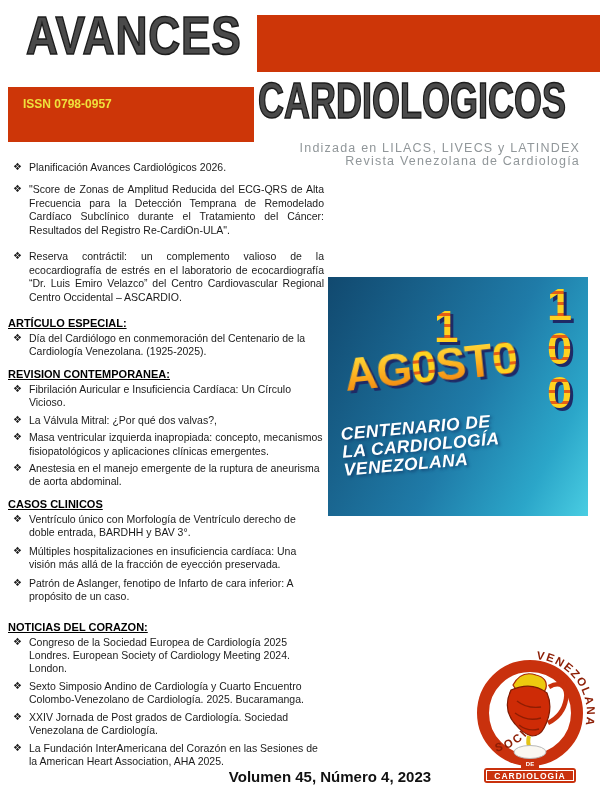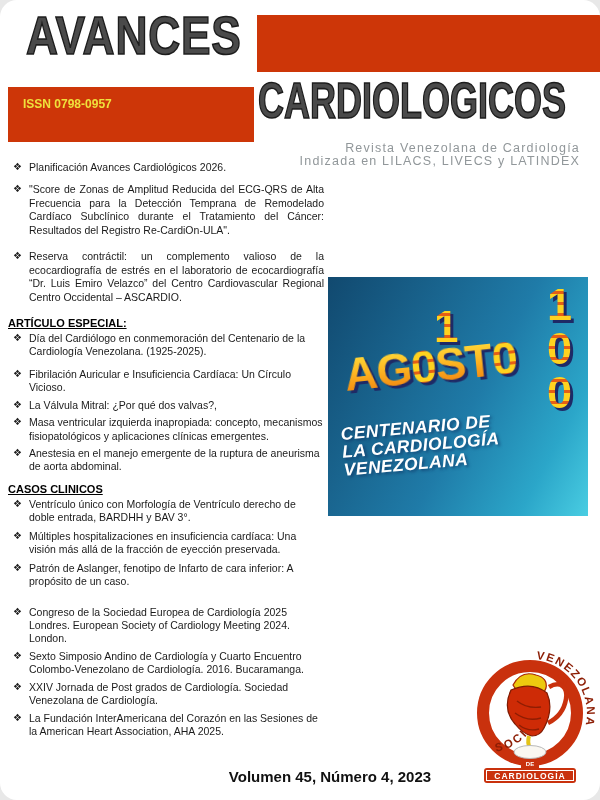--- a/index.html
+++ b/index.html
@@ -1,17 +1,17 @@
 <!DOCTYPE html>
 <html><head>
 <meta charset="utf-8">
 <style>
   html,body{margin:0;padding:0;background:#e8e8e8;}
   .page{position:relative;width:600px;height:800px;background:#ffffff;overflow:hidden;
-        font-family:"Liberation Sans",sans-serif;margin:0 auto;border-radius:17px;}
+        font-family:"Liberation Sans",sans-serif;margin:0 auto;}
 
   
   .title-avances{position:absolute;left:26px;top:6px;font-size:54px;font-weight:bold;
       color:#4a4a4a;-webkit-text-stroke:1.6px #1c1c1c;letter-spacing:1px;white-space:nowrap;
       transform:scaleX(0.82);transform-origin:left top;line-height:1.1;}
   .red-box-top{position:absolute;left:257px;top:15px;width:343px;height:57px;background:#cd3608;}
   .red-box-issn{position:absolute;left:8px;top:87px;width:246px;height:55px;background:#cd3608;
       color:#efe13c;font-weight:bold;font-size:12px;line-height:1.5;padding:8px 16px 0 15px;box-sizing:border-box;}
   .title-cardio{position:absolute;left:258px;top:74px;font-size:50px;font-weight:bold;
       color:#4a4a4a;-webkit-text-stroke:1.6px #1c1c1c;white-space:nowrap;
@@ -63,22 +63,22 @@
 
 <div class="page">
 
   <div class="title-avances">AVANCES</div>
   <div class="red-box-top"></div>
   <div class="red-box-issn">
     <div>ISSN 0798-0957</div>
   </div>
   <div class="title-cardio">CARDIOLOGICOS</div>
   <div class="subtitle">
+    <div>Indizada en LILACS, LIVECS y LATINDEX</div>
     <div>Revista Venezolana de Cardiología</div>
-    <div>Indizada en LILACS, LIVECS y LATINDEX</div>
   </div>
 
   <div class="toc" id="toc">
       <div class="toc-section">
         <div class="toc-item">
           <span class="bullet">❖</span>
           <span class="itext">Planificación Avances Cardiológicos 2026.</span>
         </div>
       </div>
       <div class="toc-section">
@@ -92,20 +92,21 @@
         </div>
       </div>
       <div class="toc-section">
         <div class="toc-heading">ARTÍCULO ESPECIAL:</div>
         <div class="toc-item">
           <span class="bullet">❖</span>
           <span class="itext">Día del Cardiólogo en conmemoración del Centenario de la Cardiología Venezolana.   (1925-2025).</span>
         </div>
       </div>
       <div class="toc-section">
+        <div class="toc-heading">REVISION CONTEMPORANEA:</div>
         <div class="toc-item">
           <span class="bullet">❖</span>
           <span class="itext">Fibrilación Auricular e Insuficiencia Cardíaca: Un Círculo Vicioso.</span>
         </div>
         <div class="toc-item">
           <span class="bullet">❖</span>
           <span class="itext">La Válvula Mitral: ¿Por qué dos valvas?,</span>
         </div>
         <div class="toc-item">
           <span class="bullet">❖</span>
@@ -125,27 +126,28 @@
         <div class="toc-item">
           <span class="bullet">❖</span>
           <span class="itext">Múltiples hospitalizaciones en insuficiencia cardíaca: Una visión más allá de la fracción de eyección preservada.</span>
         </div>
         <div class="toc-item">
           <span class="bullet">❖</span>
           <span class="itext">Patrón de Aslanger, fenotipo de Infarto de cara inferior: A propósito de un caso.</span>
         </div>
       </div>
       <div class="toc-section">
+        <div class="toc-heading">NOTICIAS DEL CORAZON:</div>
         <div class="toc-item">
           <span class="bullet">❖</span>
           <span class="itext">Congreso de la Sociedad Europea de Cardiología 2025 Londres. European Society of Cardiology Meeting 2024. London.</span>
         </div>
         <div class="toc-item">
           <span class="bullet">❖</span>
-          <span class="itext">Sexto Simposio Andino de Cardiología y Cuarto Encuentro Colombo-Venezolano de Cardiología. 2016. Bucaramanga.</span>
+          <span class="itext">Sexto Simposio Andino de Cardiología y Cuarto Encuentro Colombo-Venezolano de Cardiología. 2025. Bucaramanga.</span>
         </div>
         <div class="toc-item">
           <span class="bullet">❖</span>
           <span class="itext">XXIV Jornada de Post grados de Cardiología. Sociedad Venezolana de Cardiología.</span>
         </div>
         <div class="toc-item">
           <span class="bullet">❖</span>
           <span class="itext">La Fundación InterAmericana del Corazón en las Sesiones de la American Heart Association, AHA 2025.</span>
         </div>
       </div>

